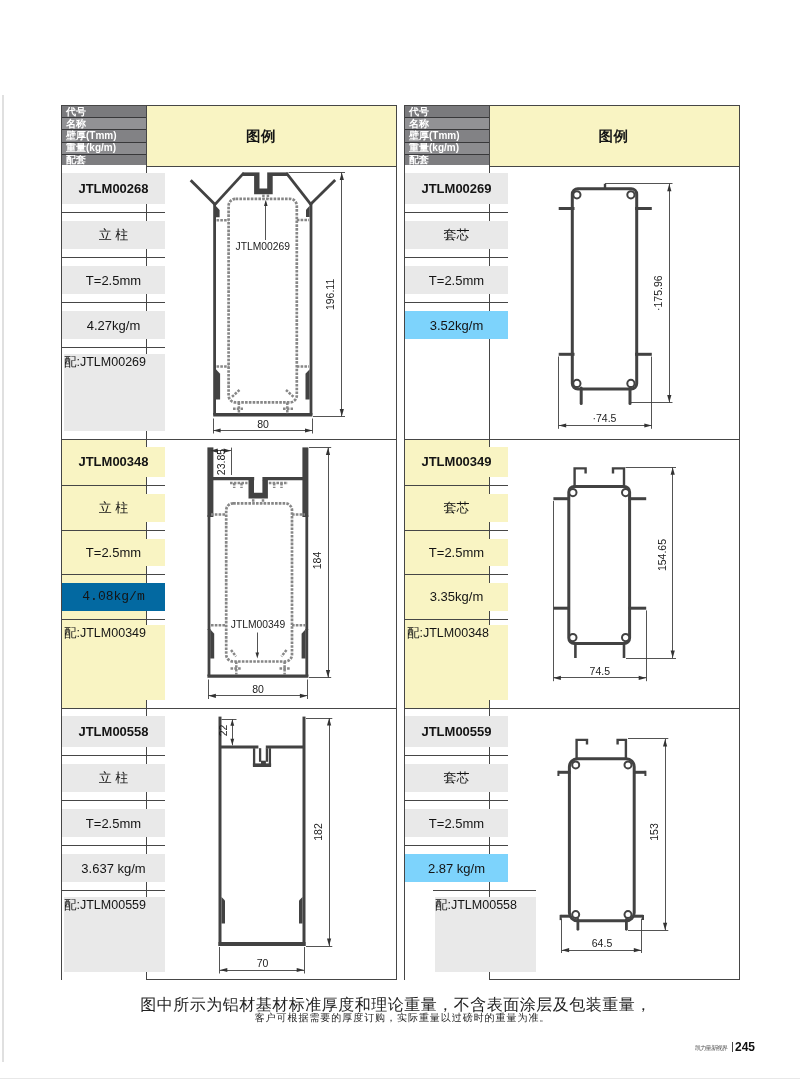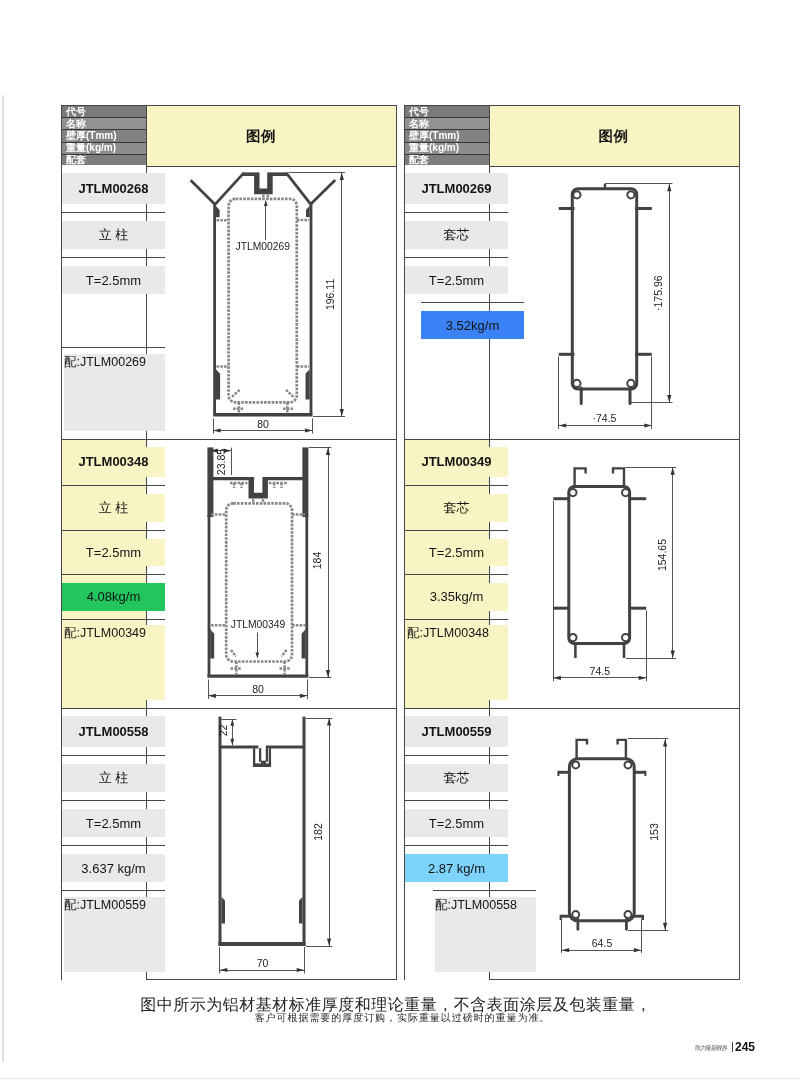--- a/index.html
+++ b/index.html
@@ -43,28 +43,29 @@
 <div class="legend">
       <span style="left:-9.5px">图例</span>
     </div>
 <div class="vdiv"></div>
 <div class="hline" style="top:60.5px"></div>
 
 <div class="sec" style="top:59.5px;height:273.5px;background:#ffffff">
 <div class="cell bold" style="top:0.0px;height:46.6px;background-color:#e9e9e9;">JTLM00268</div>
 <div class="cell" style="top:46.6px;height:45.2px;background-color:#e9e9e9;border-top:1px solid #464646;">立 柱</div>
 <div class="cell" style="top:91.8px;height:45.1px;background-color:#e9e9e9;border-top:1px solid #464646;">T=2.5mm</div>
+<div class="cell" style="top:136.9px;height:45.2px;background-color:#e9e9e9;border-top:1px solid #464646;">4.27kg/m</div>
 <div class="cell mate" style="top:182.1px;height:91.4px;background-color:#e9e9e9;border-top:1px solid #464646;">配:JTLM00269</div>
 </div>
 
 <div class="sec" style="top:333.0px;height:269.4px;background:#f9f4c3">
 <div class="cell bold" style="top:0.0px;height:45.9px;background-color:#f9f4c3;">JTLM00348</div>
 <div class="cell" style="top:45.9px;height:45.1px;background-color:#f9f4c3;border-top:1px solid #464646;">立 柱</div>
 <div class="cell" style="top:91.0px;height:44.3px;background-color:#f9f4c3;border-top:1px solid #464646;">T=2.5mm</div>
-<div class="cell" style="top:135.3px;height:44.6px;background-color:#22c55e;border-top:1px solid #464646;">4.08kg/m</div>
+<div class="cell" style="top:135.3px;height:44.6px;background-color:#0369a1;border-top:1px solid #464646;font-family:Liberation Mono, monospace;">4.08kg/m</div>
 <div class="cell mate" style="top:179.9px;height:89.5px;background-color:#f9f4c3;border-top:1px solid #464646;">配:JTLM00349</div>
 </div>
 <div class="hline" style="top:333.0px"></div>
 
 <div class="sec" style="top:602.4px;height:271.8px;background:#ffffff">
 <div class="cell bold" style="top:0.0px;height:46.6px;background-color:#e9e9e9;">JTLM00558</div>
 <div class="cell" style="top:46.6px;height:45.2px;background-color:#e9e9e9;border-top:1px solid #464646;">立 柱</div>
 <div class="cell" style="top:91.8px;height:45.1px;background-color:#e9e9e9;border-top:1px solid #464646;">T=2.5mm</div>
 <div class="cell" style="top:136.9px;height:45.2px;background-color:#e9e9e9;border-top:1px solid #464646;">3.637 kg/m</div>
 <div class="cell mate" style="top:182.1px;height:89.7px;background-color:#e9e9e9;border-top:1px solid #464646;">配:JTLM00559</div>
@@ -87,21 +88,21 @@
 <div class="legend">
       <span style="left:0">图例</span>
     </div>
 <div class="vdiv"></div>
 <div class="hline" style="top:60.5px"></div>
 
 <div class="sec" style="top:59.5px;height:273.5px;background:#ffffff">
 <div class="cell bold" style="top:0.0px;height:46.6px;background-color:#e9e9e9;">JTLM00269</div>
 <div class="cell" style="top:46.6px;height:45.2px;background-color:#e9e9e9;border-top:1px solid #464646;">套芯</div>
 <div class="cell" style="top:91.8px;height:45.1px;background-color:#e9e9e9;border-top:1px solid #464646;">T=2.5mm</div>
-<div class="cell" style="top:136.9px;height:45.2px;background-color:#3b82f6;border-top:1px solid #464646;margin-left:16px;">3.52kg/m</div>
+<div class="cell" style="top:136.9px;height:45.2px;background-color:#7dd3fc;border-top:1px solid #464646;">3.52kg/m</div>
 </div>
 
 <div class="sec" style="top:333.0px;height:269.4px;background:#f9f4c3">
 <div class="cell bold" style="top:0.0px;height:45.9px;background-color:#f9f4c3;">JTLM00349</div>
 <div class="cell" style="top:45.9px;height:45.1px;background-color:#f9f4c3;border-top:1px solid #464646;">套芯</div>
 <div class="cell" style="top:91.0px;height:44.3px;background-color:#f9f4c3;border-top:1px solid #464646;">T=2.5mm</div>
 <div class="cell" style="top:135.3px;height:44.6px;background-color:#f9f4c3;border-top:1px solid #464646;">3.35kg/m</div>
 <div class="cell mate" style="top:179.9px;height:89.5px;background-color:#f9f4c3;border-top:1px solid #464646;">配:JTLM00348</div>
 </div>
 <div class="hline" style="top:333.0px"></div>

